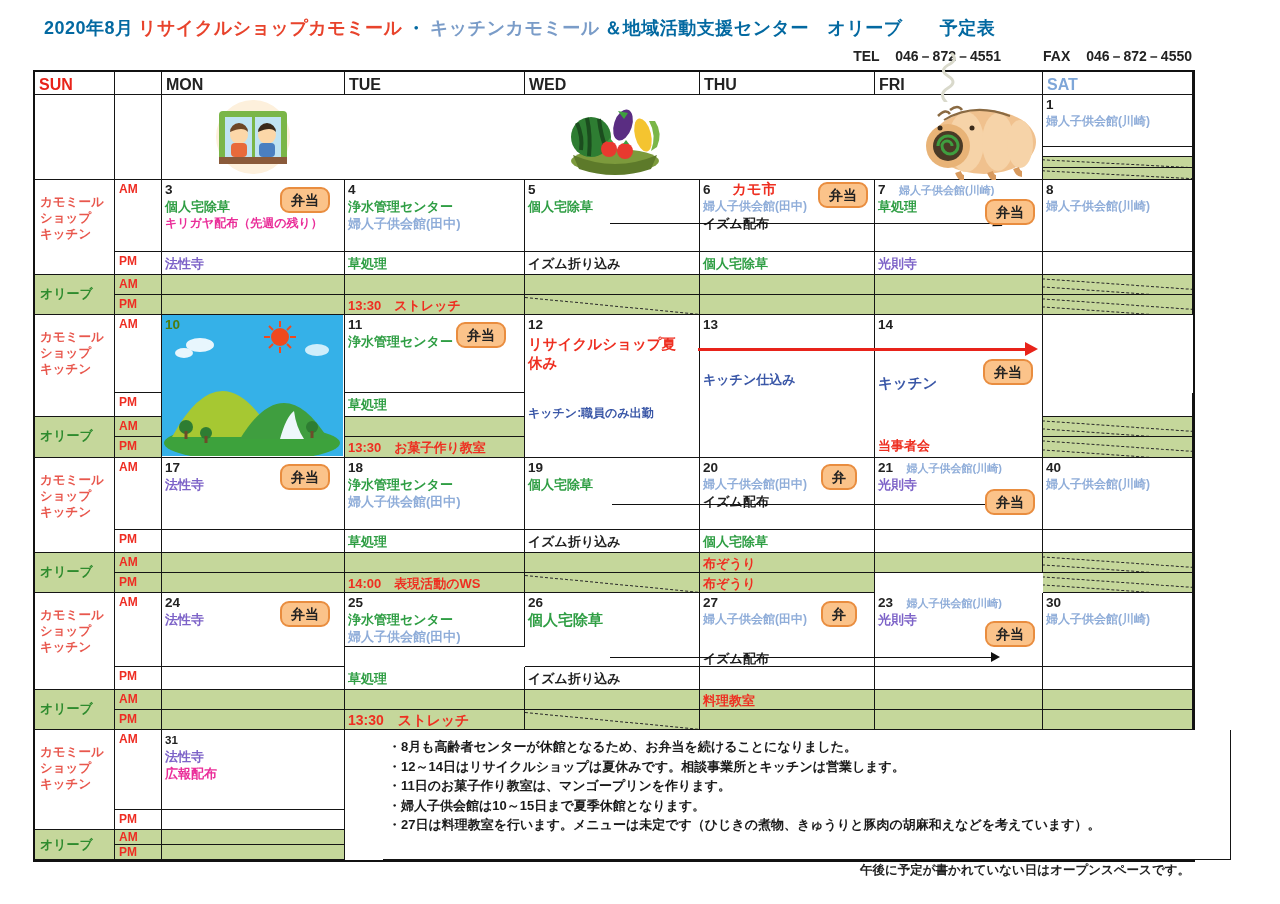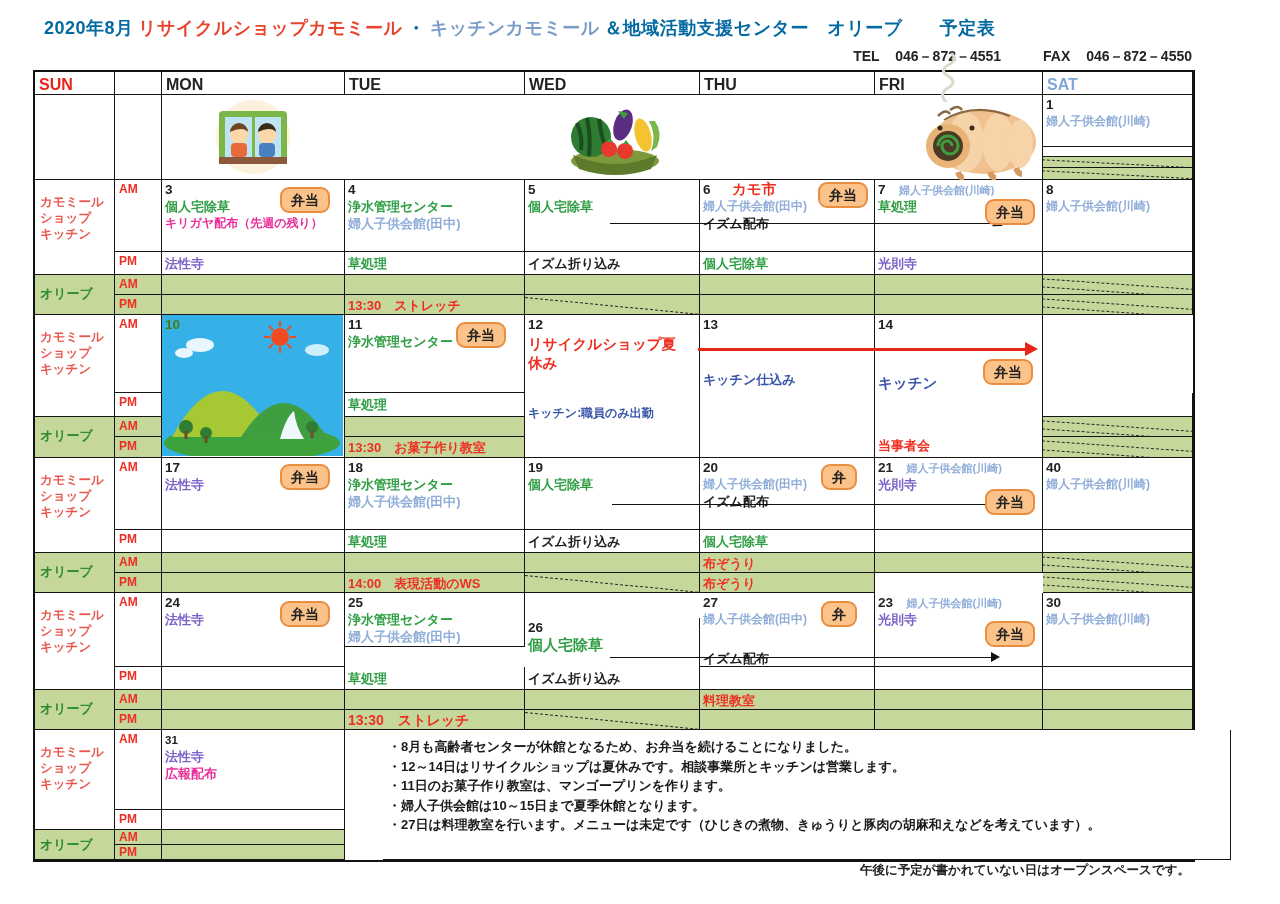--- a/index.html
+++ b/index.html
@@ -303,21 +303,21 @@
 
     <div class="c" style="left:310px;top:521px;width:180px;height:54px;">
       <span class="d">25</span>
       <div class="e gr">浄水管理センター</div>
       <div class="e lb">婦人子供会館(田中)</div>
     </div>
     <div class="c e gr" style="left:310px;top:595px;width:180px;height:23px;padding-top:3px;">草処理</div>
     <div class="c g" style="left:310px;top:618px;width:180px;height:20px;"></div>
     <div class="c g e rd" style="left:310px;top:638px;width:180px;height:20px;padding-top:2px;font-size:14px;">13:30　ストレッチ</div>
 
-    <div class="c" style="left:490px;top:521px;width:175px;height:74px;margin-top:25px;">
+    <div class="c" style="left:490px;top:521px;width:175px;height:74px;">
       <span class="d">26</span>
       <div class="e gr" style="font-size:15px;">個人宅除草</div>
     </div>
     <div class="c e bk" style="left:490px;top:595px;width:175px;height:23px;padding-top:3px;">イズム折り込み</div>
     <div class="c g" style="left:490px;top:618px;width:175px;height:20px;"></div>
     <div class="c g diag" style="left:490px;top:638px;width:175px;height:20px;"></div>
 
     <div class="c" style="left:665px;top:521px;width:175px;height:74px;">
       <span class="d">27</span>
       <div class="e e12 lb">婦人子供会館(田中)</div>

